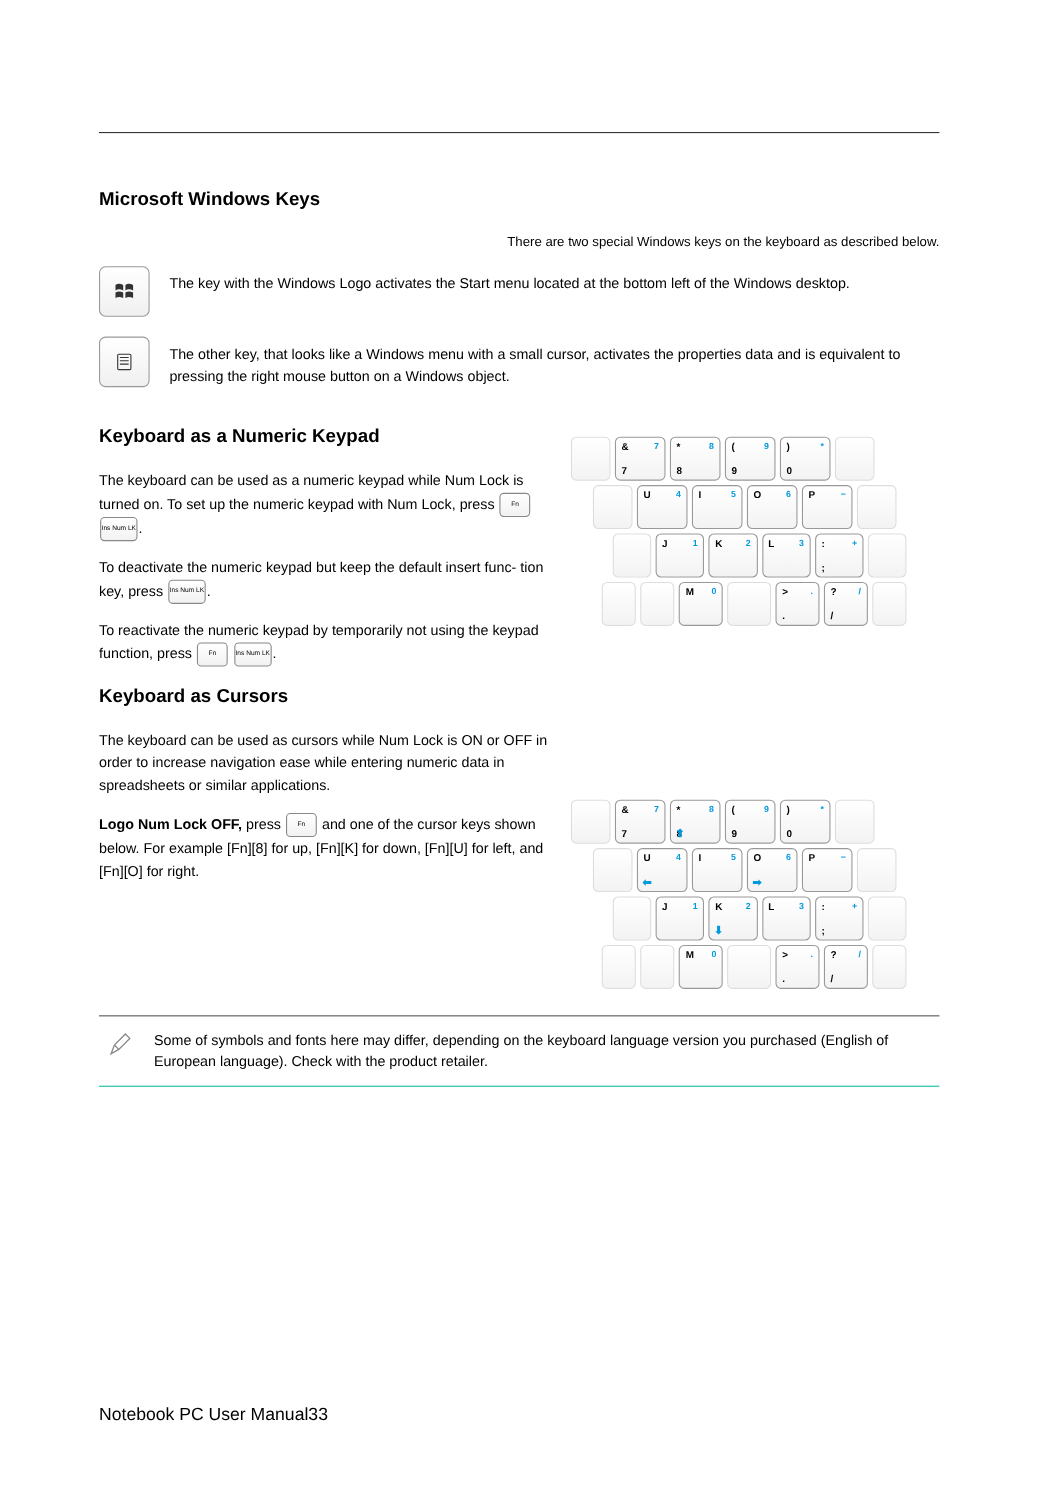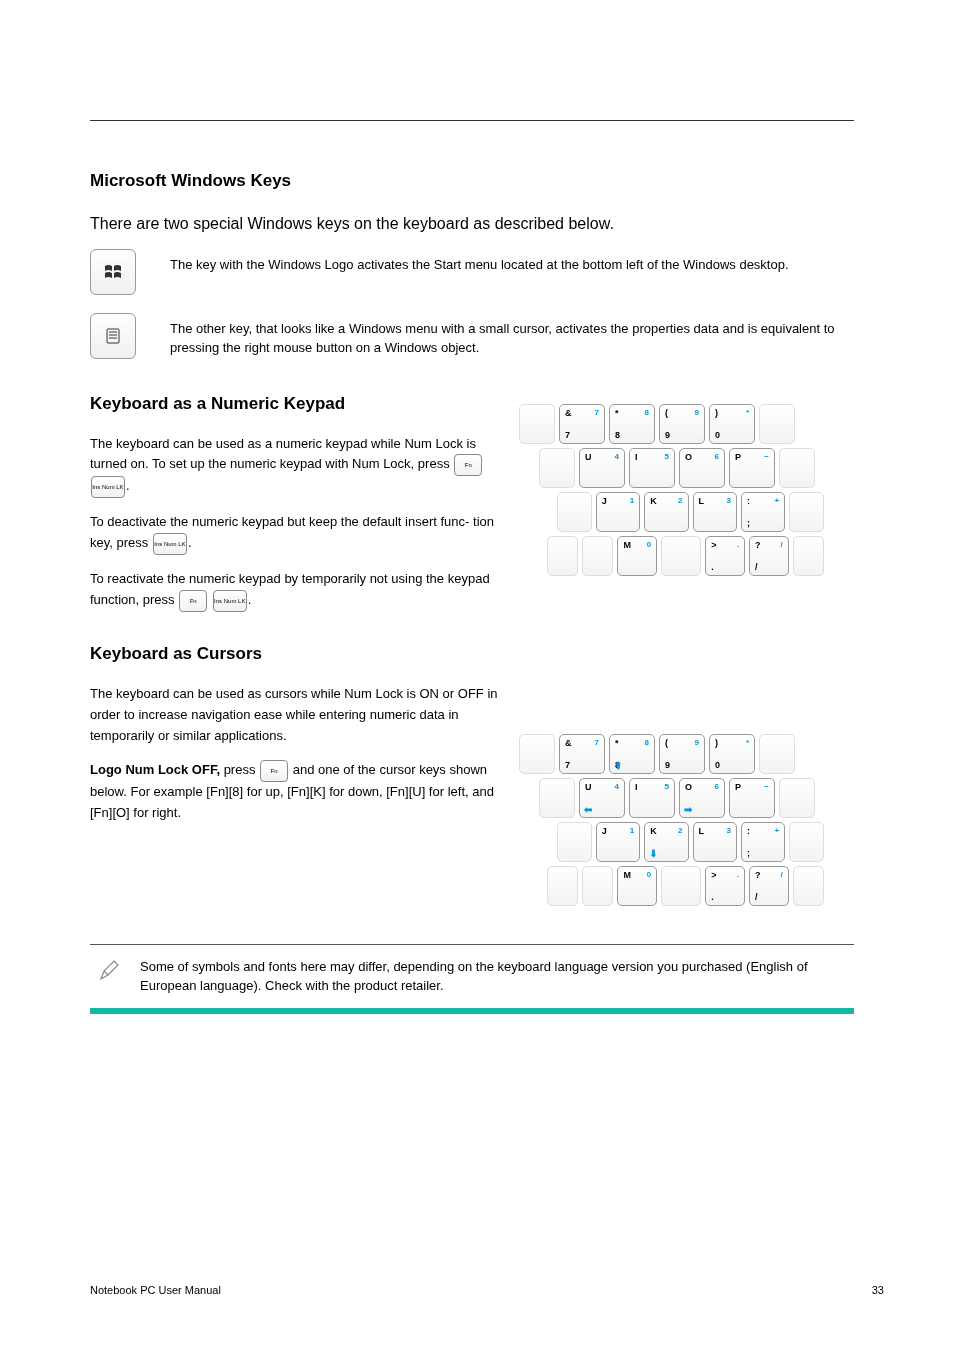--- a/index.html
+++ b/index.html
@@ -22,29 +22,29 @@
     .header-rule {
       border-top: 1px solid #333;
       margin-bottom: 50px;
     }
     .section-title {
       font-size: 17px;
       font-weight: bold;
       margin-bottom: 20px;
     }
     .body-text {
-      font-size: 16px;
+      font-size: 12px;
       line-height: 1.6;
       margin-bottom: 12px;
+      text-align: right;
     }
     .key-row {
       display: flex;
       align-items: flex-start;
       margin-bottom: 18px;
-      gap: 16px;
     }
     .single-key {
       width: 46px;
       height: 46px;
       border: 1px solid #999;
       border-radius: 6px;
       display: flex;
       align-items: center;
       justify-content: center;
       margin-right: 18px;
@@ -118,39 +118,38 @@
       font-weight: bold;
     }
     .kd-key .tl { position: absolute; top: 3px; left: 5px; color: #000; }
     .kd-key .tr { position: absolute; top: 3px; right: 5px; color: #0099dd; font-size: 8px; }
     .kd-key .bl { position: absolute; bottom: 3px; left: 5px; color: #000; }
     .kd-key .arrow { position: absolute; bottom: 2px; left: 4px; color: #0099dd; font-size: 10px; }
     .kd-blank { width: 36px; border-color: #ddd; }
     .note-block {
       margin-top: 120px;
       border-top: 1px solid #555;
-      border-bottom: 6px solid #14b8a6;
+      border-bottom: 1px solid #14b8a6;
       padding: 12px 0 12px 50px;
       position: relative;
       font-size: 13px;
       line-height: 1.5;
     }
     .note-icon {
       position: absolute;
       left: 8px;
       top: 14px;
     }
     .footer {
       position: absolute;
       bottom: 55px;
       left: 90px;
       right: 70px;
       display: flex;
-      justify-content: space-between;
-      font-size: 11px;
+      font-size: 16px;
     }
     .win-icon path { fill: #333; }
     .menu-icon rect { stroke: #333; fill: none; stroke-width: 1; }
     .menu-icon line { stroke: #333; stroke-width: 1; }
     .pencil path { fill: none; stroke: #888; stroke-width: 1.2; }
   </style>
 </head>
 <body>
 
 <div class="page">
@@ -382,22 +381,22 @@
 Num LK</span>.
       </p>
       <p>
         <span>To reactivate the numeric keypad by temporarily not using the</span>
         <span>keypad function, press</span>
         <span class="small-key">Fn</span>
         <span class="small-key small-key-wide">Ins
 Num LK</span>.
       </p>
 
-      <div class="section-title" style="margin-top:32px">Keyboard as Cursors</div>
-      <p>The keyboard can be used as cursors while Num Lock is ON or OFF in order to increase navigation ease while entering numeric data in temporarily or similar applications.</p>
+      <div class="section-title" style="margin-top:17px">Keyboard as Cursors</div>
+      <p>The keyboard can be used as cursors while Num Lock is ON or OFF in order to increase navigation ease while entering numeric data in spreadsheets or similar applications.</p>
       <p>
         <b>Logo Num Lock OFF,</b>
         <span>press</span>
         <span class="small-key">Fn</span>
         <span>and one of the cursor keys shown below. For example [Fn][8] for up, [Fn][K] for down, [Fn][U] for left, and [Fn][O] for right.</span>
       </p>
     </div>
   </div>
 
   <div class="note-block">

